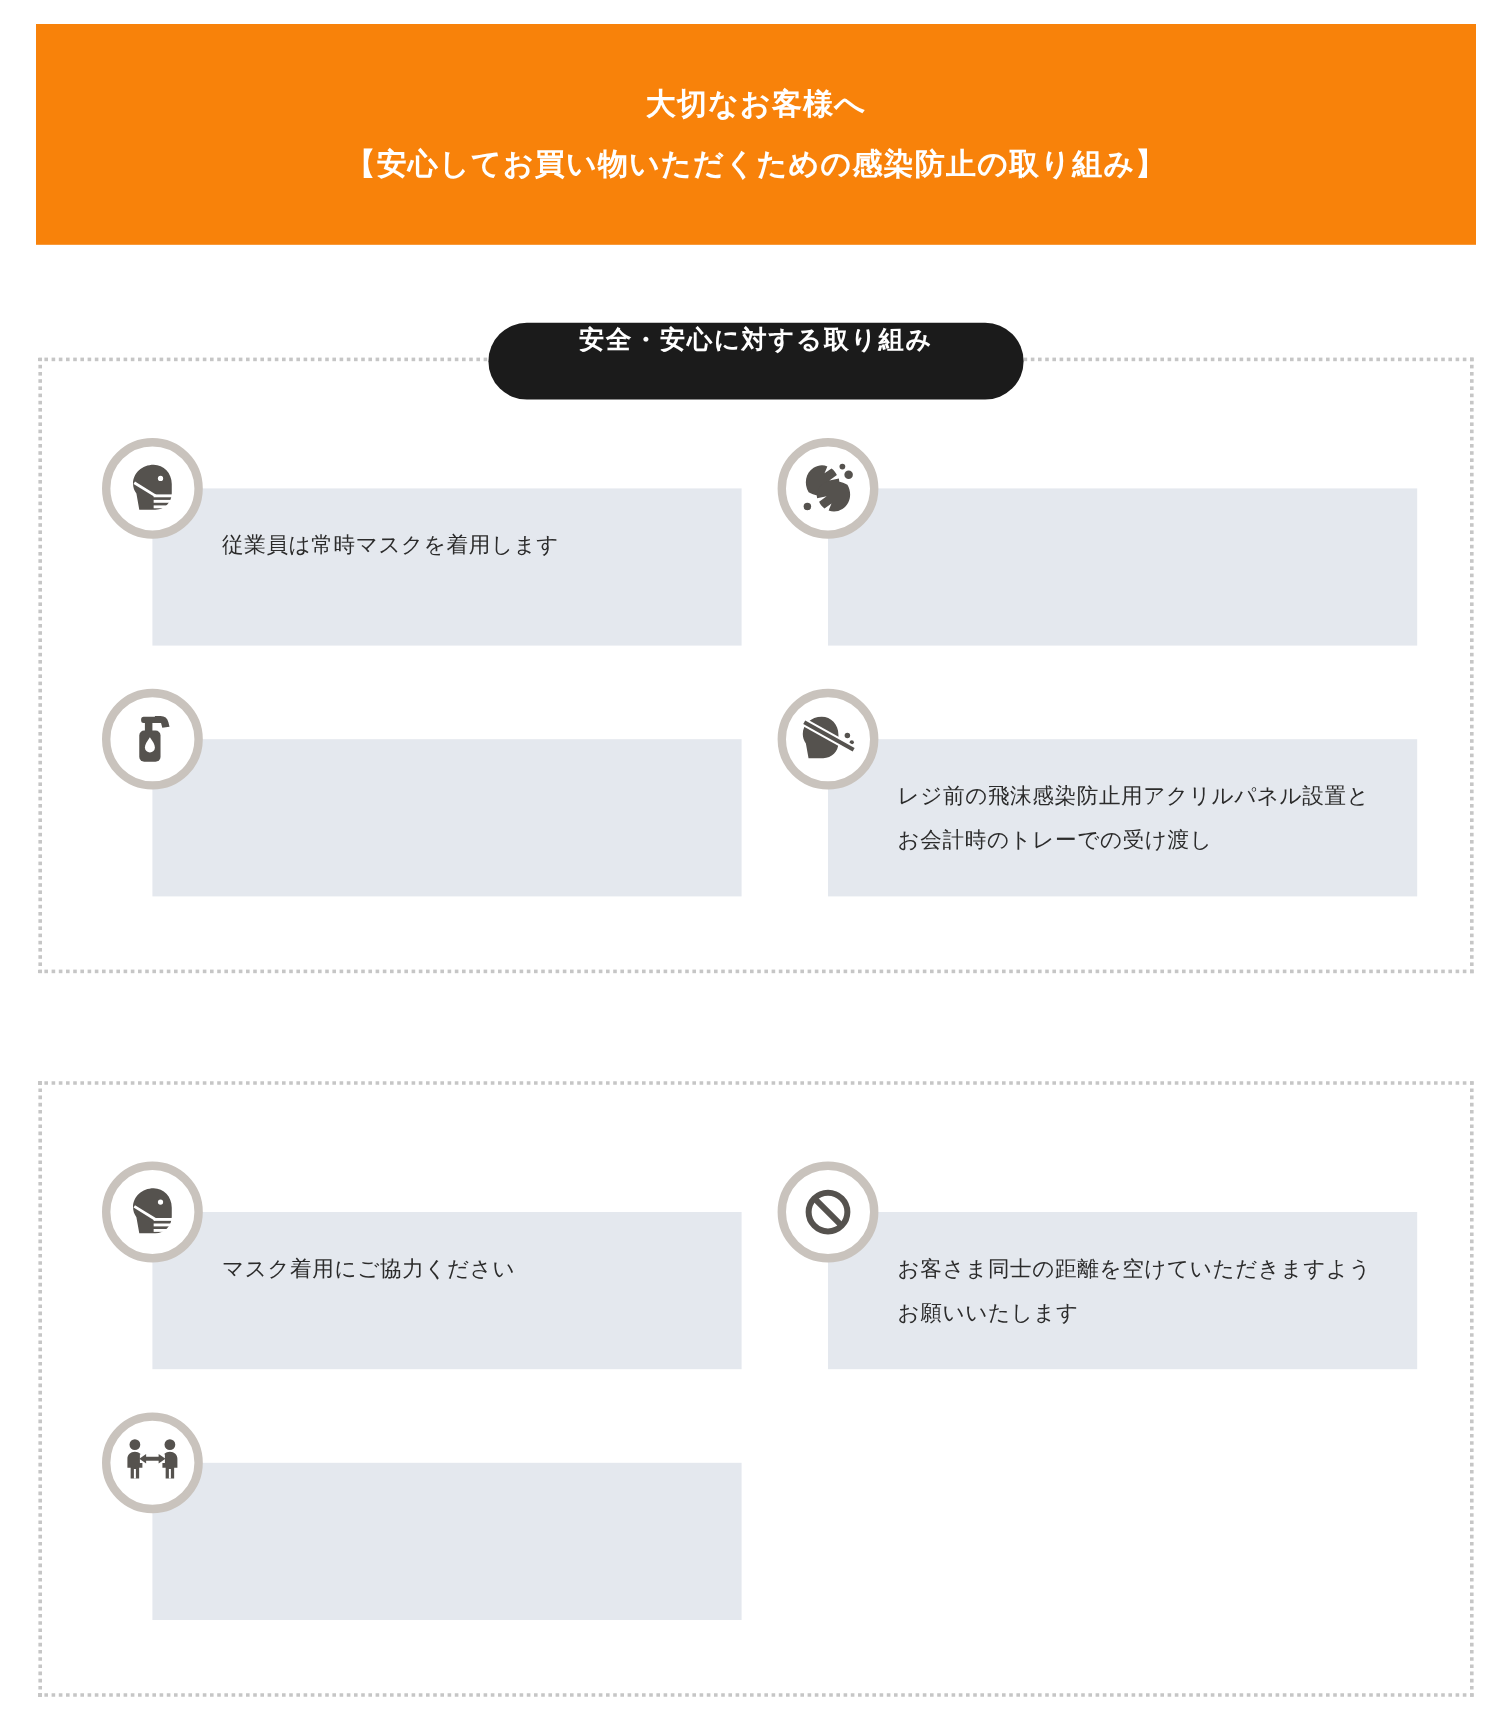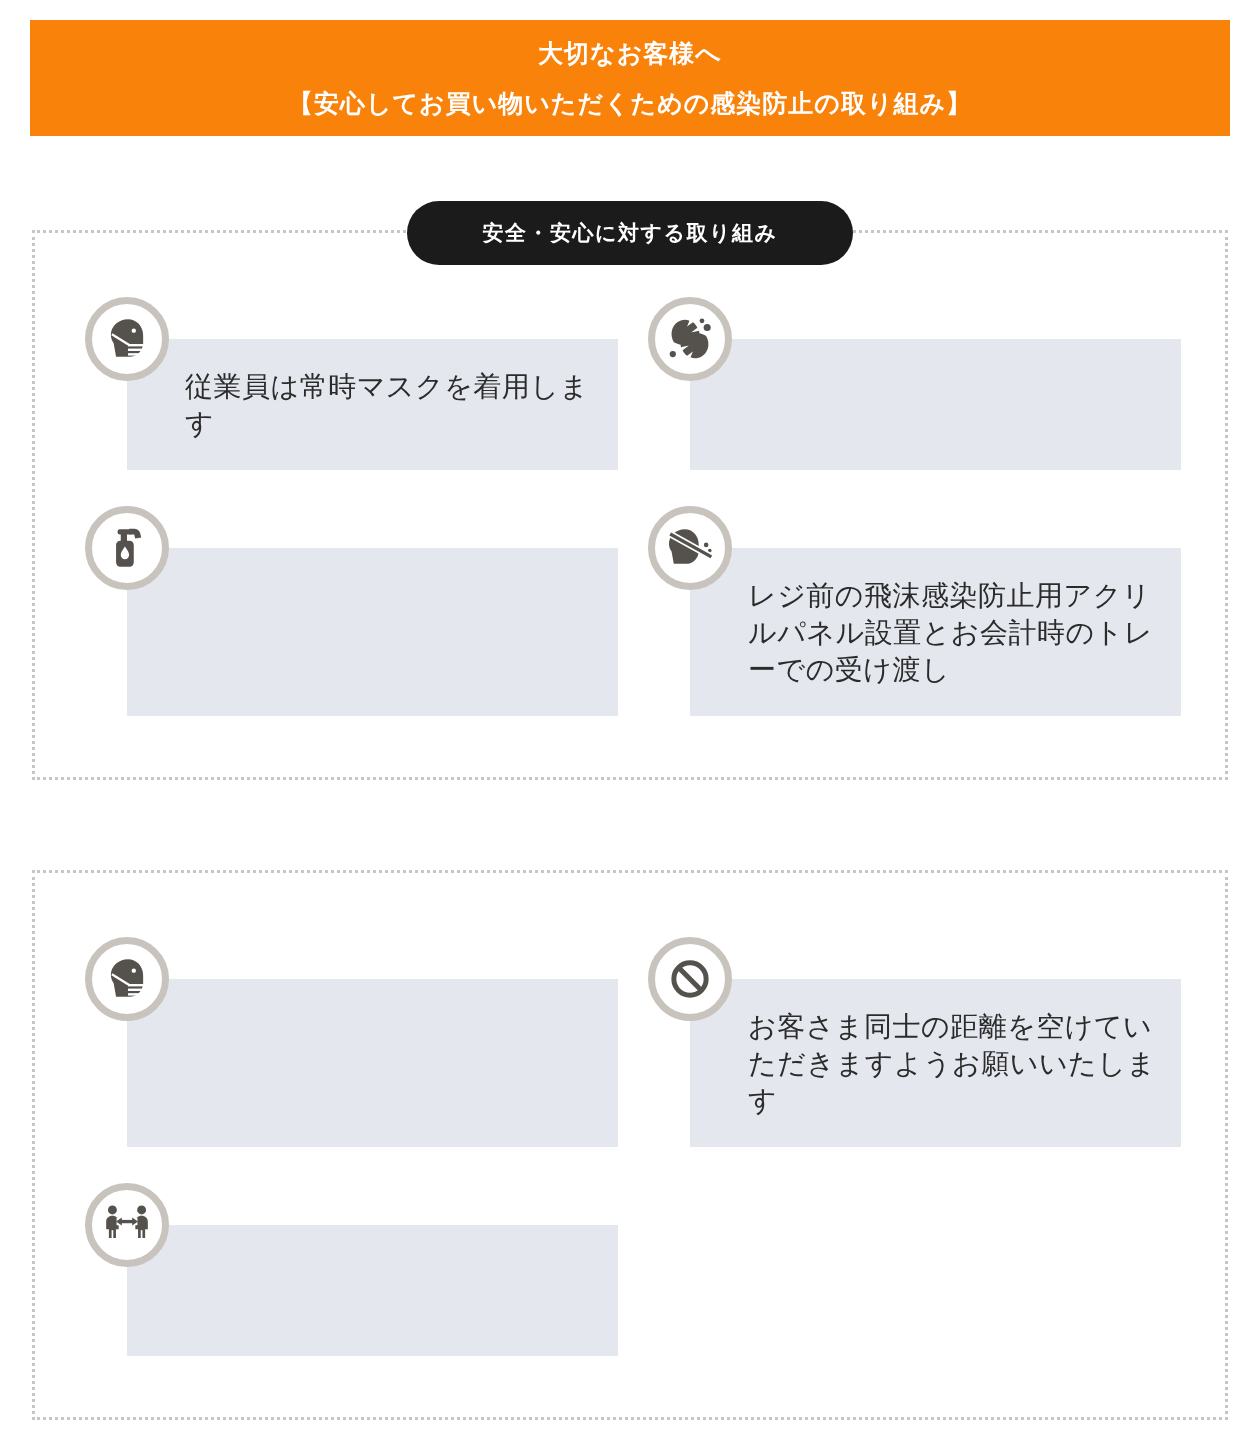--- a/index.html
+++ b/index.html
@@ -3,56 +3,56 @@
 <meta charset="utf-8">
 <style>
   * { margin:0; padding:0; box-sizing:border-box; }
   html,body { background:#ffffff; }
   body {
     width:1260px; min-height:1440px;
     font-family:"Liberation Sans","DejaVu Sans",sans-serif;
     color:#2b2b2b;
   }
   .banner {
-    margin:20px 30px 0; height:116px;
+    margin:20px 30px 0; height:184px;
     background:var(--banner-bg,#f8820a);
     color:#fff;
     display:flex; flex-direction:column; align-items:center; justify-content:center;
     gap:18px; text-align:center;
   }
   .banner-line { font-size:25px; font-weight:bold; letter-spacing:1px; line-height:1.3; }
 
   .panel {
     position:relative;
     margin:94px 32px 0;
     border:3px dotted var(--dotted-border,#c6c6c6);
     padding:106px 44px 61px 50px;
   }
   .panel.second { margin-top:90px; }
 
   .pill {
     position:absolute; top:-32px; left:50%; transform:translateX(-50%);
     width:446px; height:64px;
     background:var(--pill-bg,#1b1b1b); border-radius:32px;
-    color:#fff; display:flex; align-items:center; justify-content:center;
+    color:#fff; display:flex; justify-content:center;
     font-size:21px; font-weight:bold; letter-spacing:1.5px;
   }
 
   .grid {
     display:grid; grid-template-columns:1fr 1fr;
     column-gap:30px; row-gap:78px;
   }
   .item { position:relative; }
   .card {
     position:relative; margin-left:42px; height:100%;
     min-height:131px;
     background:var(--card-bg,#e4e8ee);
     padding:29px 24px 28px 58px;
   }
-  .item-text { font-size:28px; line-height:37px; letter-spacing:.5px; color:var(--card-text,#2b2b2b); }
+  .item-text { font-size:18px; line-height:37px; letter-spacing:.5px; color:var(--card-text,#2b2b2b); }
 
   .icon-circle {
     position:absolute; left:0; top:0; transform:translate(-50%,-50%);
     width:84px; height:84px; border-radius:50%;
     background:#fff; border:7px solid var(--icon-ring,#c9c3bd);
     display:flex; align-items:center; justify-content:center;
     color:var(--icon,#55524e);
   }
   .icon-circle svg { width:50px; height:50px; display:block; }
 </style>
@@ -143,20 +143,21 @@
           <span class="icon-circle">
               <svg viewBox="0 0 48 48" fill="currentColor">
                 <path d="M25 5C15.8 5 8.5 11.7 8.5 20c0 3 1 5.8 2.7 8.1L13.5 41h12.8c7.3 0 13.2-5.9 13.2-13.2v-7.3C39.5 11.6 33 5 25 5z"></path>
                 <circle cx="30.5" cy="16" r="2.1" fill="#fff"></circle>
                 <line x1="9.5" y1="19.5" x2="26.5" y2="30" stroke="#fff" stroke-width="2.2"></line>
                 <rect x="25" y="28.8" width="15" height="2.3" fill="#fff"></rect>
                 <rect x="25" y="33.2" width="15" height="2.3" fill="#fff"></rect>
                 <rect x="25" y="37.6" width="15" height="2.3" fill="#fff"></rect>
               </svg>
             </span>
+          <p class="item-text">マスク着用にご協力ください</p>
         </div>
       </div>
 
 
       <div class="item">
         <div class="card">
           <span class="icon-circle">
               <svg viewBox="0 0 48 48" fill="none" stroke="currentColor">
                 <circle cx="24" cy="24" r="15.5" stroke-width="4.8"></circle>
                 <line x1="13.5" y1="13.5" x2="34.5" y2="34.5" stroke-width="4.8"></line>

